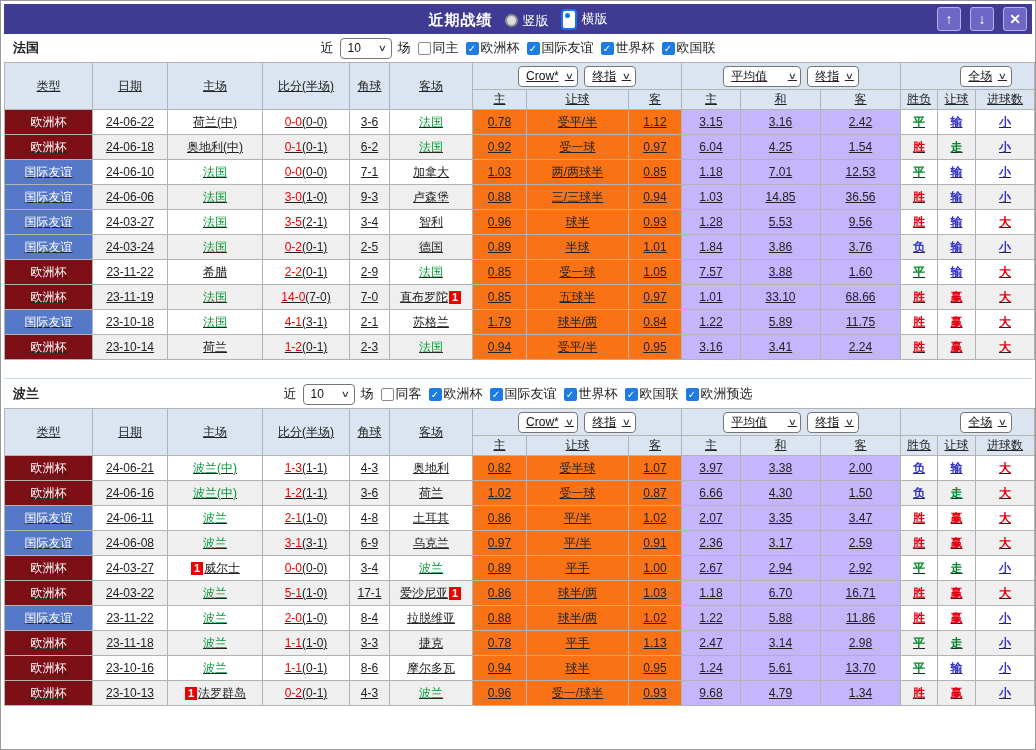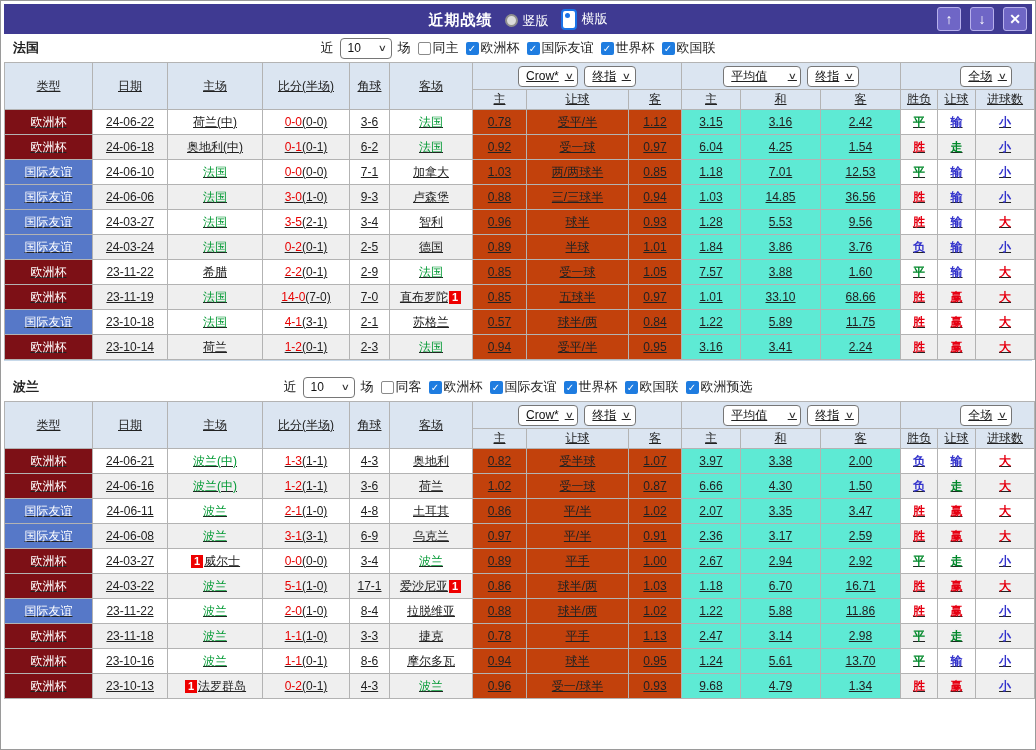--- a/index.html
+++ b/index.html
@@ -12,21 +12,21 @@
   .tb-title { font-weight:bold; font-size:15px; letter-spacing:1px; }
   .radio-wrap { display:flex; align-items:center; gap:5px; font-size:13px; cursor:pointer; }
   .radio { width:13px; height:13px; border-radius:50%; display:inline-block; position:relative; }
   .radio.unsel { background:#dcdcdc; border:2px solid #8f8f8f; }
   .radio.sel { background:#fff; border:2px solid #1a73e8; }
   .radio.sel::after { content:""; position:absolute; left:2px; top:2px; width:5px; height:5px; border-radius:50%; background:#1a73e8; }
   .tb-buttons { position:absolute; right:5px; top:3px; display:flex; gap:9px; }
   .tb-btn { width:24px; height:24px; background:#6f66c6; border:1px solid #b7b0ec; color:#fff; font-weight:bold; border-radius:3px; font-size:14px; line-height:20px; text-align:center; cursor:pointer; padding:0; }
 
   
-  .section.second { border-top:1px solid #c7d9ea; margin-top:0; padding-top:12px; }
+  .section.second { border-top:1px solid #c7d9ea; margin-top:18px; padding-top:1px; }
   .filterbar { position:relative; height:28px; display:flex; align-items:center; font-size:13px; color:#222; }
   .team-name { position:absolute; left:9px; font-weight:bold; font-size:13px; }
   .filters { margin:0 auto; display:flex; align-items:center; gap:3px; }
   .sel { display:inline-flex; align-items:center; justify-content:space-between; border:1px solid #767676; border-radius:4px; background:#fff; height:21px; padding:0 5px 0 7px; font-size:12px; gap:7px; cursor:pointer; color:#111; }
   .sel-arrow { font-size:9px; color:#333; transform:scaleX(1.4); }
   .cbwrap { display:flex; align-items:center; gap:2px; cursor:pointer; margin-left:4px; }
   .cb { width:13px; height:13px; border-radius:2px; display:inline-block; text-align:center; }
   .cb.on { background:#1e7ce0; color:#fff; font-size:10px; line-height:13px; font-weight:bold; }
   .cb.off { background:#fff; border:1px solid #8a8a8a; }
 
@@ -34,22 +34,22 @@
   table { border-collapse:collapse; table-layout:fixed; width:1030px; font-size:12px; color:#222;text-decoration:underline; }
   th, td { border:1px solid #b3b3b3; text-align:center; padding:0; overflow:hidden; white-space:nowrap; }
   thead th { background:#dbe5f1; font-weight:normal; font-size:12px; }
   thead tr.hr1 th { height:27px; }
   thead tr.hr2 th { height:20px; }
   .dd-cell { display:flex; align-items:center; justify-content:center; gap:6px; }
   .dd-cell.push { padding-left:37px; }
   tbody td { height:25px; }
   tbody tr.alt td.plain { background:#efefef; }
   td.plain { background:#fff; }
-  td.cream { background:#c2410c; }
-  td.lblue { background:#5eead4; }
+  td.cream { background:#f97316; }
+  td.lblue { background:#c4b5fd; }
   td.comp-red { background:#7d1016; color:#fff; }
   td.comp-blue { background:#5678c8; color:#fff; }
   .score-red { color:#e80000; }
   .focus-team { color:#009933; }
   .badge { display:inline-block; background:#ee0000; color:#fff; font-size:11px; line-height:13px; padding:0 3px; font-weight:bold; margin:0 1px; }
   .res-r { color:#e60012; font-weight:bold; }
   .res-g { color:#00882a; font-weight:bold; }
   .res-b { color:#3333cc; font-weight:bold; }
 
   .summary { height:22px; line-height:22px; text-align:center; font-size:13px; color:#222; }
@@ -318,21 +318,21 @@
               <td class="plain res-r">赢</td>
               <td class="plain res-r">大</td>
             </tr>
             <tr class="">
               <td class="comp-blue">国际友谊</td>
               <td class="plain">23-10-18</td>
               <td class="plain"><span class="focus-team">法国</span></td>
               <td class="plain"><span class="score-red">4-1</span><span>(3-1)</span></td>
               <td class="plain">2-1</td>
               <td class="plain"><span class="">苏格兰</span></td>
-              <td class="cream">0.57</td>
+              <td class="cream">1.79</td>
               <td class="cream">球半/两</td>
               <td class="cream">0.84</td>
               <td class="lblue">1.22</td>
               <td class="lblue">5.89</td>
               <td class="lblue">11.75</td>
               <td class="plain res-r">胜</td>
               <td class="plain res-r">赢</td>
               <td class="plain res-r">大</td>
             </tr>
             <tr class="alt">

